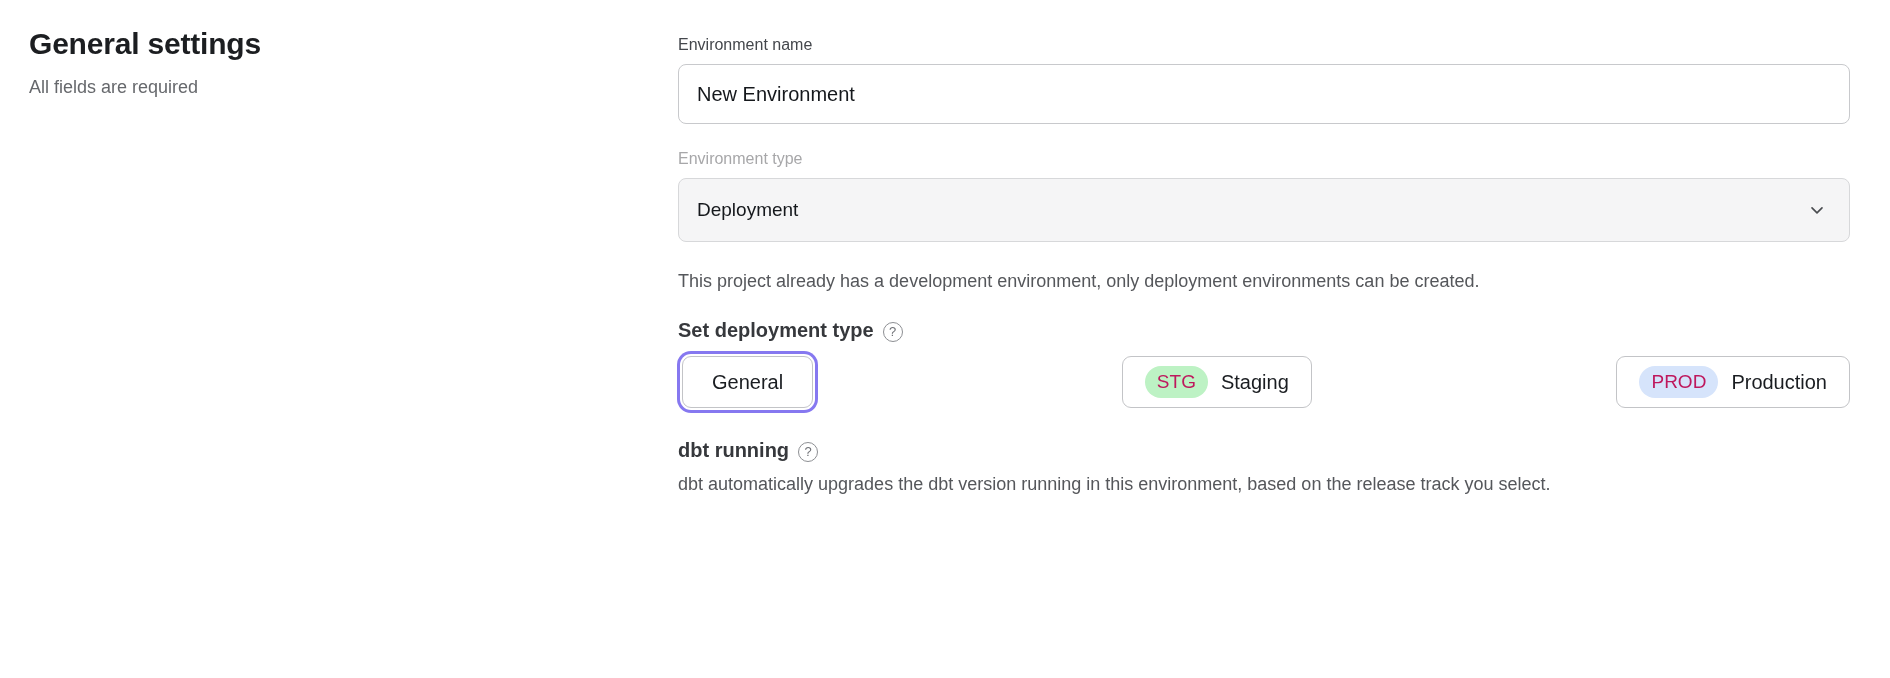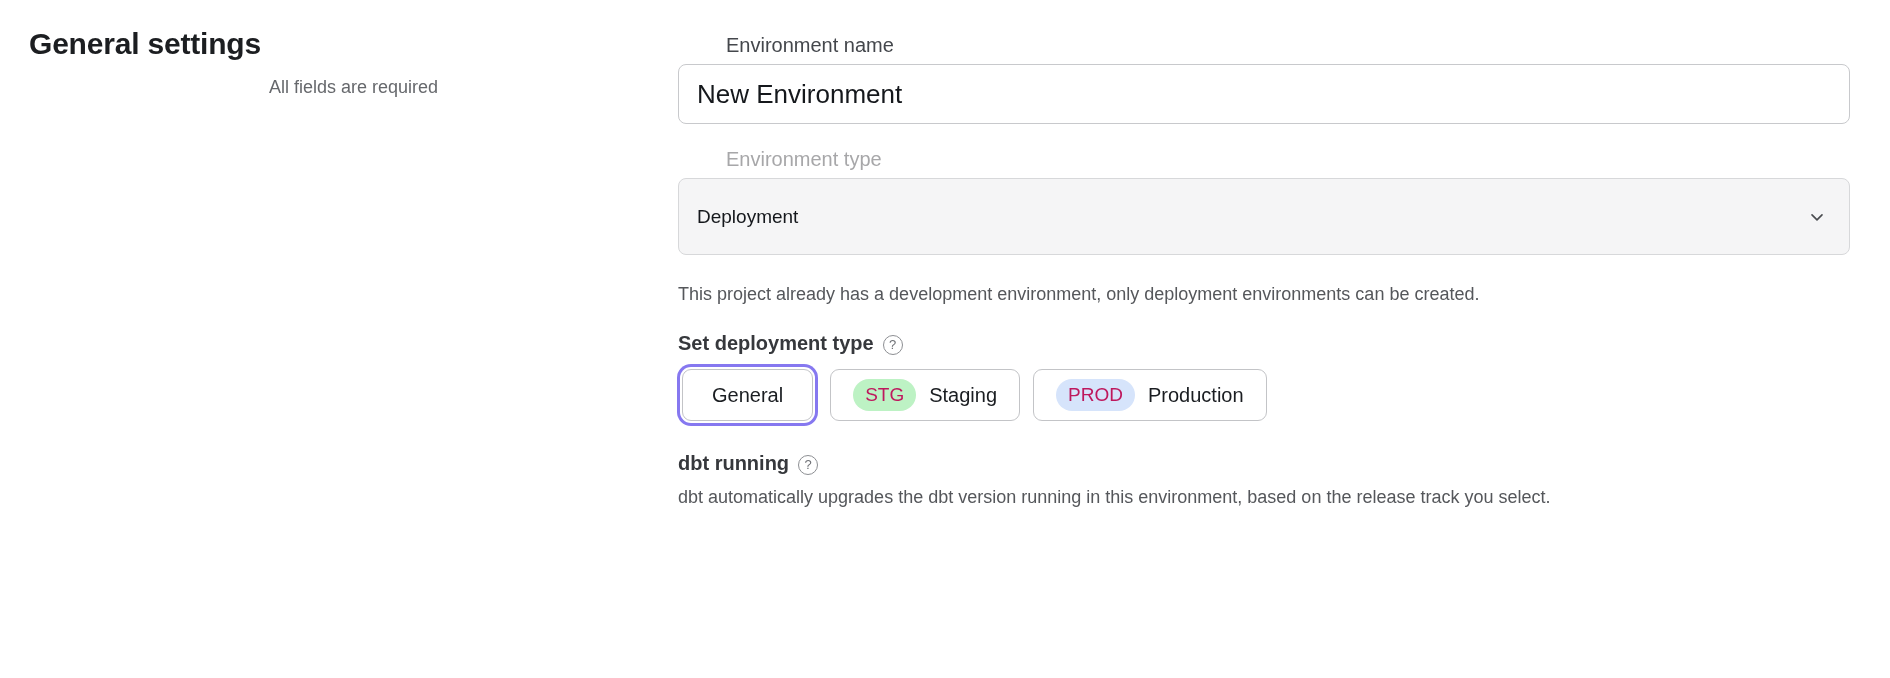--- a/index.html
+++ b/index.html
@@ -19,52 +19,50 @@
     font-weight: 700;
     line-height: 40px;
     color: #1c1e21;
     letter-spacing: -0.2px;
   }
   .page-subtitle {
     margin-top: 12px;
     font-size: 18px;
     line-height: 22px;
     color: #66686c;
-    text-align: center;
   }
   .form-col { flex: 1; max-width: 1181px; padding-top: 10px; }
 
   .field-label {
-    font-size: 20px;
+    font-size: 16px;
     line-height: 22px;
     color: #44474c;
-    margin-left: 48px;
   }
   .field-label.disabled { color: #a7a7a9; }
 
   .text-input {
     display: block;
     width: 100%;
     height: 60px;
     margin-top: 8px;
     padding: 0 18px;
     font-family: "Liberation Sans", sans-serif;
-    font-size: 26px;
+    font-size: 20px;
     color: #15181c;
     background: #ffffff;
     border: 1px solid #c8c9cc;
     border-radius: 8px;
     outline: none;
   }
 
   .select {
     display: flex;
     align-items: center;
     justify-content: space-between;
-    height: 77px;
+    height: 64px;
     margin-top: 8px;
     padding: 0 22px 0 18px;
     font-size: 19px;
     color: #15181c;
     background: #ffffff;
     border: 1px solid #c8c9cc;
     border-radius: 8px;
     cursor: pointer;
   }
   .select.disabled {
@@ -112,20 +110,21 @@
     font-size: 18px;
     line-height: 22px;
     color: #55575b;
   }
 
   .options-row {
     display: flex;
     align-items: center;
     gap: 13px;
     margin-top: 14px;
+    justify-content: space-between;
   }
   .dep-option {
     display: flex;
     align-items: center;
     gap: 13px;
     height: 52px;
     padding: 0 22px;
     background: #ffffff;
     border: 1px solid #c3c4c7;
     border-radius: 9px;

